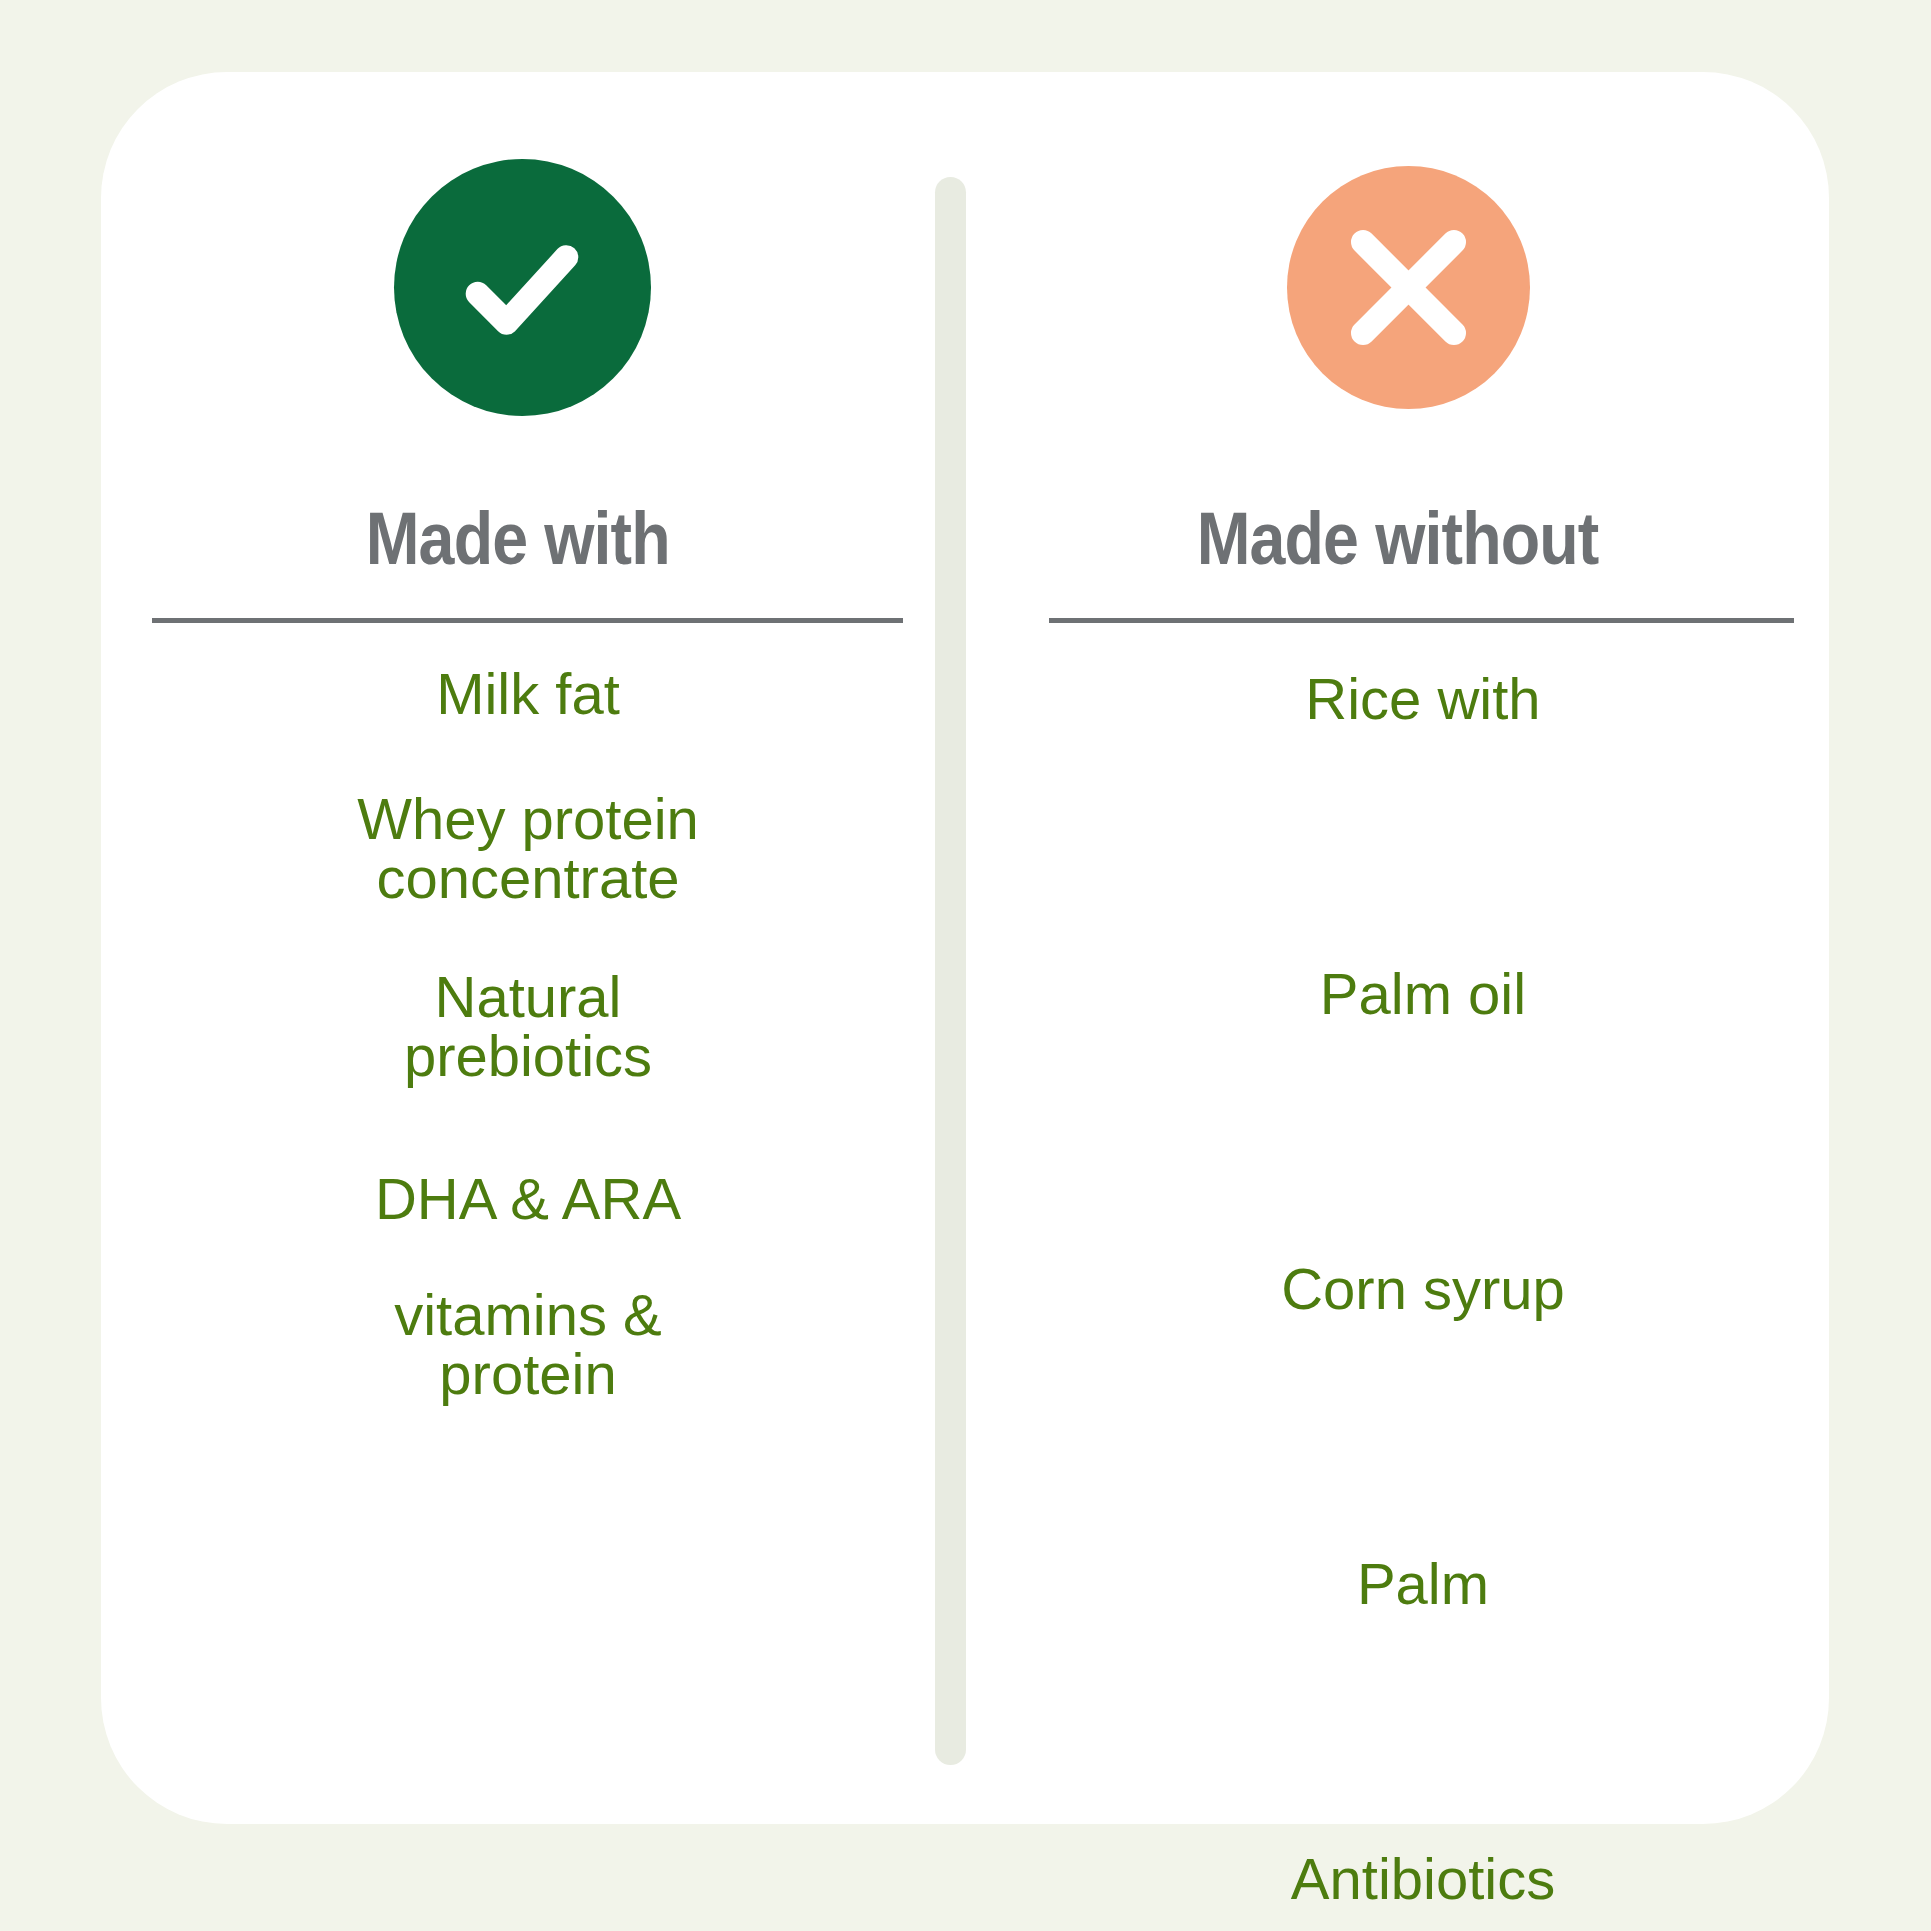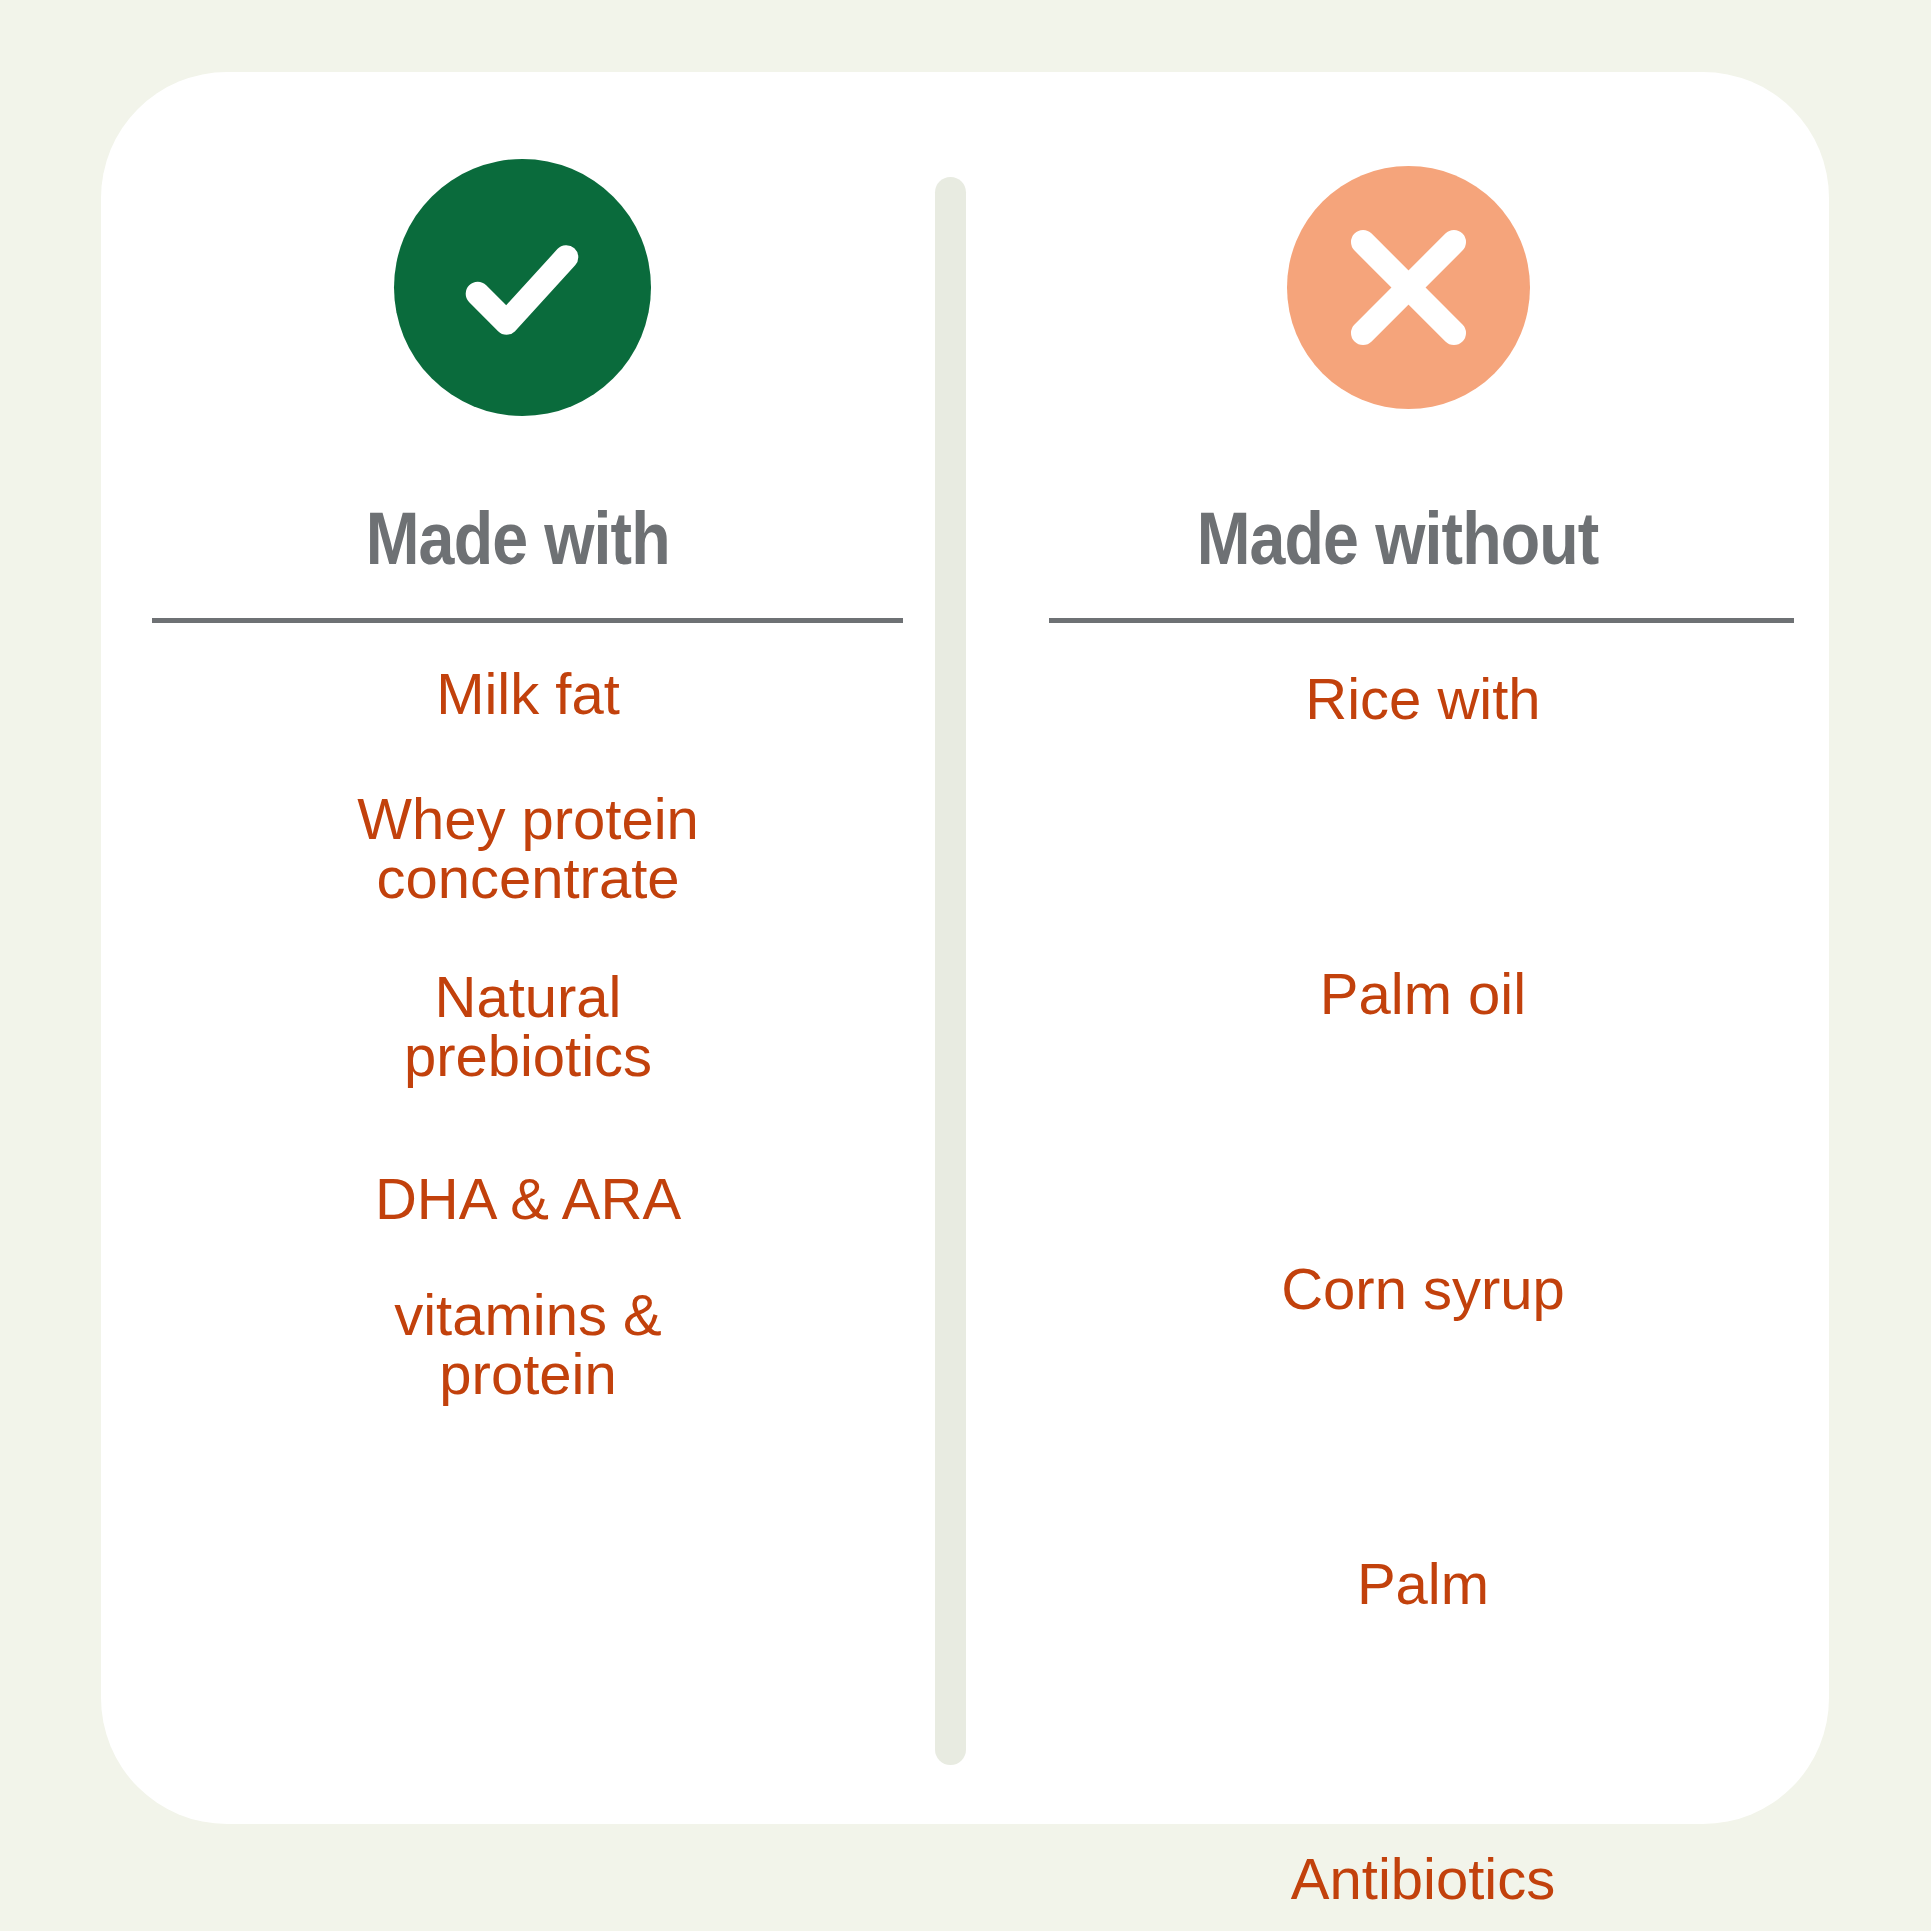--- a/index.html
+++ b/index.html
@@ -121,21 +121,21 @@
     padding-top: 41px;
   }
   .column.right .item-list {
     justify-content: space-between;
     padding-top: 46px;
     padding-bottom: 68px;
   }
 
   .item {
     font-size: 58px;
-    color: #c2410c;
+    color: #4d7c0f;
     line-height: 1.02;
     text-align: center;
     font-weight: normal;
     max-width: 463px;
   }
   .column.left .item {
     margin-left: 21px;
   }
   .column.right .item {
     margin-left: 50px;

